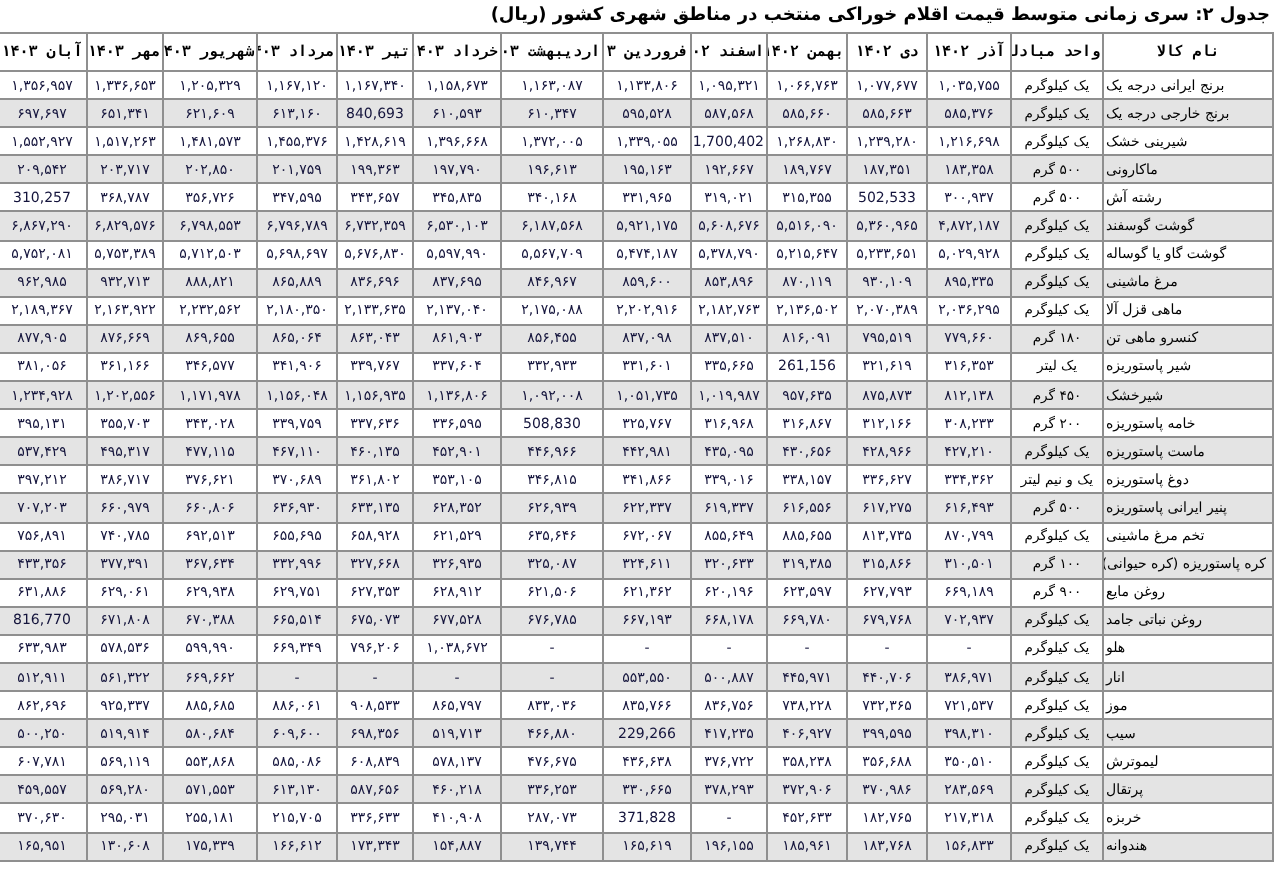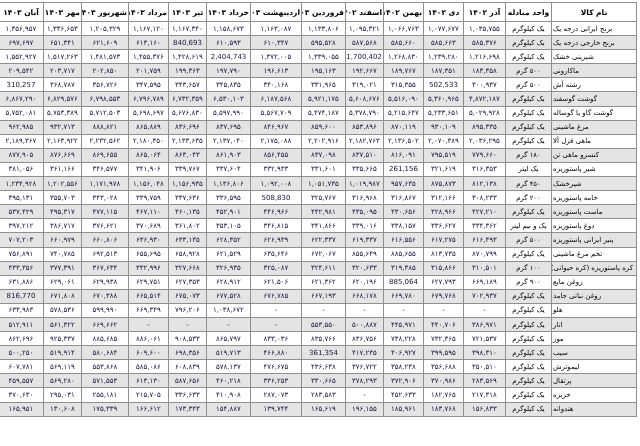--- a/index.html
+++ b/index.html
@@ -23,31 +23,33 @@
   table.price-table td, table.price-table th{
     border:1px solid #8f8f8f;
     padding:0 1px;margin:0;
     overflow:hidden;white-space:nowrap;
     vertical-align:middle;
   }
   thead th{
     height:18px;background:#ffffff;color:#000000;
     font-size:7.5px;font-weight:bold;text-align:center;
     border-bottom:1px solid #555555;
+    font-family:Liberation Mono, monospace;
   }
   tbody td{height:13.1px;font-size:7px;text-align:center;color:#14143c;}
   tbody td.item-name{text-align:left;padding-right:3px;color:#000000;font-size:7px;}
   tbody td.unit{font-size:6.8px;color:#000000;}
   tbody tr:nth-child(even){background:#e4e4e4;}
   tbody tr:nth-child(odd){background:#ffffff;}
 </style>
 </head>
 <body>
 
 <div class="page">
+  <div class="title">جدول ۲: سری زمانی متوسط قیمت اقلام خوراکی منتخب در مناطق شهری کشور (ریال)</div>
 
   <table class="price-table" dir="rtl">
     <colgroup>
         <col style="width: 85px;">
         <col style="width: 46px;">
         <col style="width: 42px;">
         <col style="width: 40px;">
         <col style="width: 40px;">
         <col style="width: 38px;">
         <col style="width: 44px;">
@@ -114,21 +116,21 @@
         </tr>
         <tr>
           <td class="item-name">شیرینی خشک</td>
           <td class="unit">یک کیلوگرم</td>
           <td>۱,۲۱۶,۶۹۸</td>
           <td>۱,۲۳۹,۲۸۰</td>
           <td>۱,۲۶۸,۸۳۰</td>
           <td>1,700,402</td>
           <td>۱,۳۳۹,۰۵۵</td>
           <td>۱,۳۷۲,۰۰۵</td>
-          <td>2,404,743</td>
+          <td>۱,۳۹۶,۶۶۸</td>
           <td>۱,۴۲۸,۶۱۹</td>
           <td>۱,۴۵۵,۳۷۶</td>
           <td>۱,۴۸۱,۵۷۳</td>
           <td>۱,۵۱۷,۲۶۳</td>
           <td>۱,۵۵۲,۹۲۷</td>
         </tr>
         <tr>
           <td class="item-name">ماکارونی</td>
           <td class="unit">۵۰۰ گرم</td>
           <td>۱۸۳,۳۵۸</td>
@@ -366,21 +368,21 @@
           <td>۳۳۲,۹۹۶</td>
           <td>۳۶۷,۶۳۴</td>
           <td>۳۷۷,۳۹۱</td>
           <td>۴۳۳,۳۵۶</td>
         </tr>
         <tr>
           <td class="item-name">روغن مایع</td>
           <td class="unit">۹۰۰ گرم</td>
           <td>۶۶۹,۱۸۹</td>
           <td>۶۲۷,۷۹۳</td>
-          <td>885,064</td>
+          <td>۶۲۳,۵۹۷</td>
           <td>۶۲۰,۱۹۶</td>
           <td>۶۲۱,۳۶۲</td>
           <td>۶۲۱,۵۰۶</td>
           <td>۶۲۸,۹۱۲</td>
           <td>۶۲۷,۳۵۳</td>
           <td>۶۲۹,۷۵۱</td>
           <td>۶۲۹,۹۳۸</td>
           <td>۶۲۹,۰۶۱</td>
           <td>۶۳۱,۸۸۶</td>
         </tr>
@@ -448,21 +450,21 @@
           <td>۹۲۵,۳۳۷</td>
           <td>۸۶۲,۶۹۶</td>
         </tr>
         <tr>
           <td class="item-name">سیب</td>
           <td class="unit">یک کیلوگرم</td>
           <td>۳۹۸,۳۱۰</td>
           <td>۳۹۹,۵۹۵</td>
           <td>۴۰۶,۹۲۷</td>
           <td>۴۱۷,۲۳۵</td>
-          <td>361,354</td>
+          <td>229,266</td>
           <td>۴۶۶,۸۸۰</td>
           <td>۵۱۹,۷۱۳</td>
           <td>۶۹۸,۳۵۶</td>
           <td>۶۰۹,۶۰۰</td>
           <td>۵۸۰,۶۸۴</td>
           <td>۵۱۹,۹۱۴</td>
           <td>۵۰۰,۲۵۰</td>
         </tr>
         <tr>
           <td class="item-name">لیموترش</td>
@@ -496,21 +498,21 @@
           <td>۵۶۹,۲۸۰</td>
           <td>۴۵۹,۵۵۷</td>
         </tr>
         <tr>
           <td class="item-name">خربزه</td>
           <td class="unit">یک کیلوگرم</td>
           <td>۲۱۷,۳۱۸</td>
           <td>۱۸۲,۷۶۵</td>
           <td>۴۵۲,۶۳۳</td>
           <td>-</td>
-          <td>۲۸۳,۵۸۳</td>
+          <td>371,828</td>
           <td>۲۸۷,۰۷۳</td>
           <td>۴۱۰,۹۰۸</td>
           <td>۳۳۶,۶۳۳</td>
           <td>۲۱۵,۷۰۵</td>
           <td>۲۵۵,۱۸۱</td>
           <td>۲۹۵,۰۳۱</td>
           <td>۳۷۰,۶۳۰</td>
         </tr>
         <tr>
           <td class="item-name">هندوانه</td>

